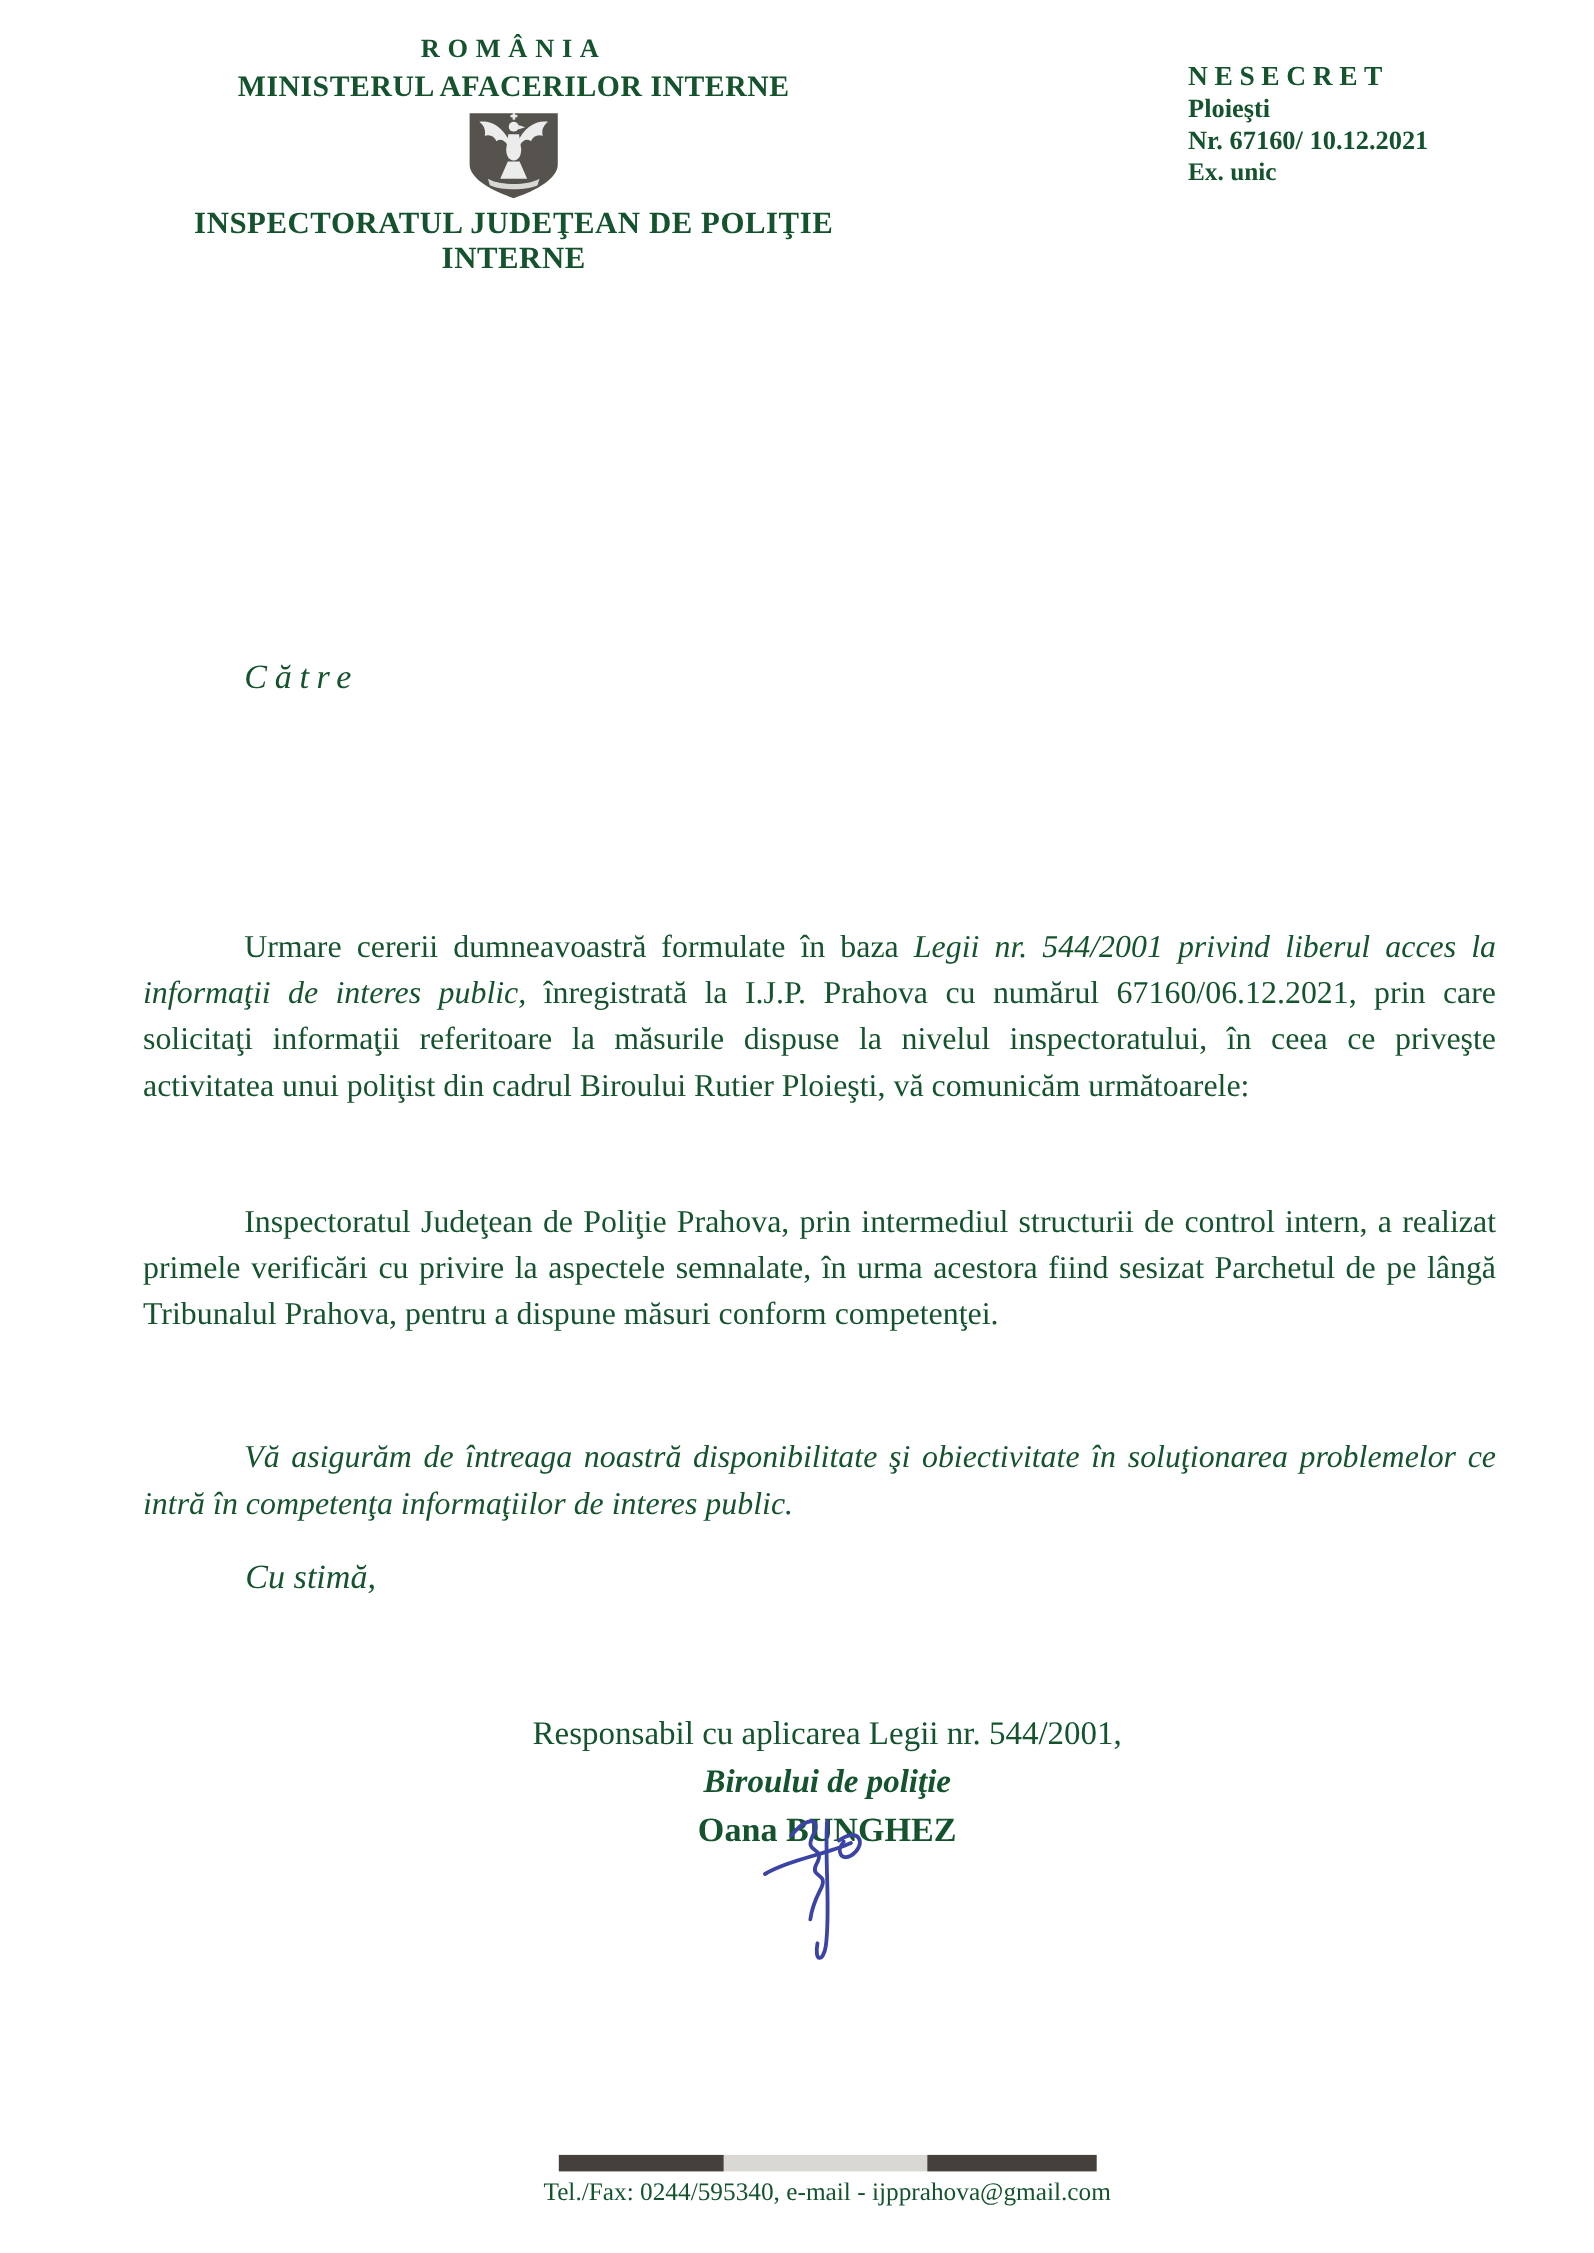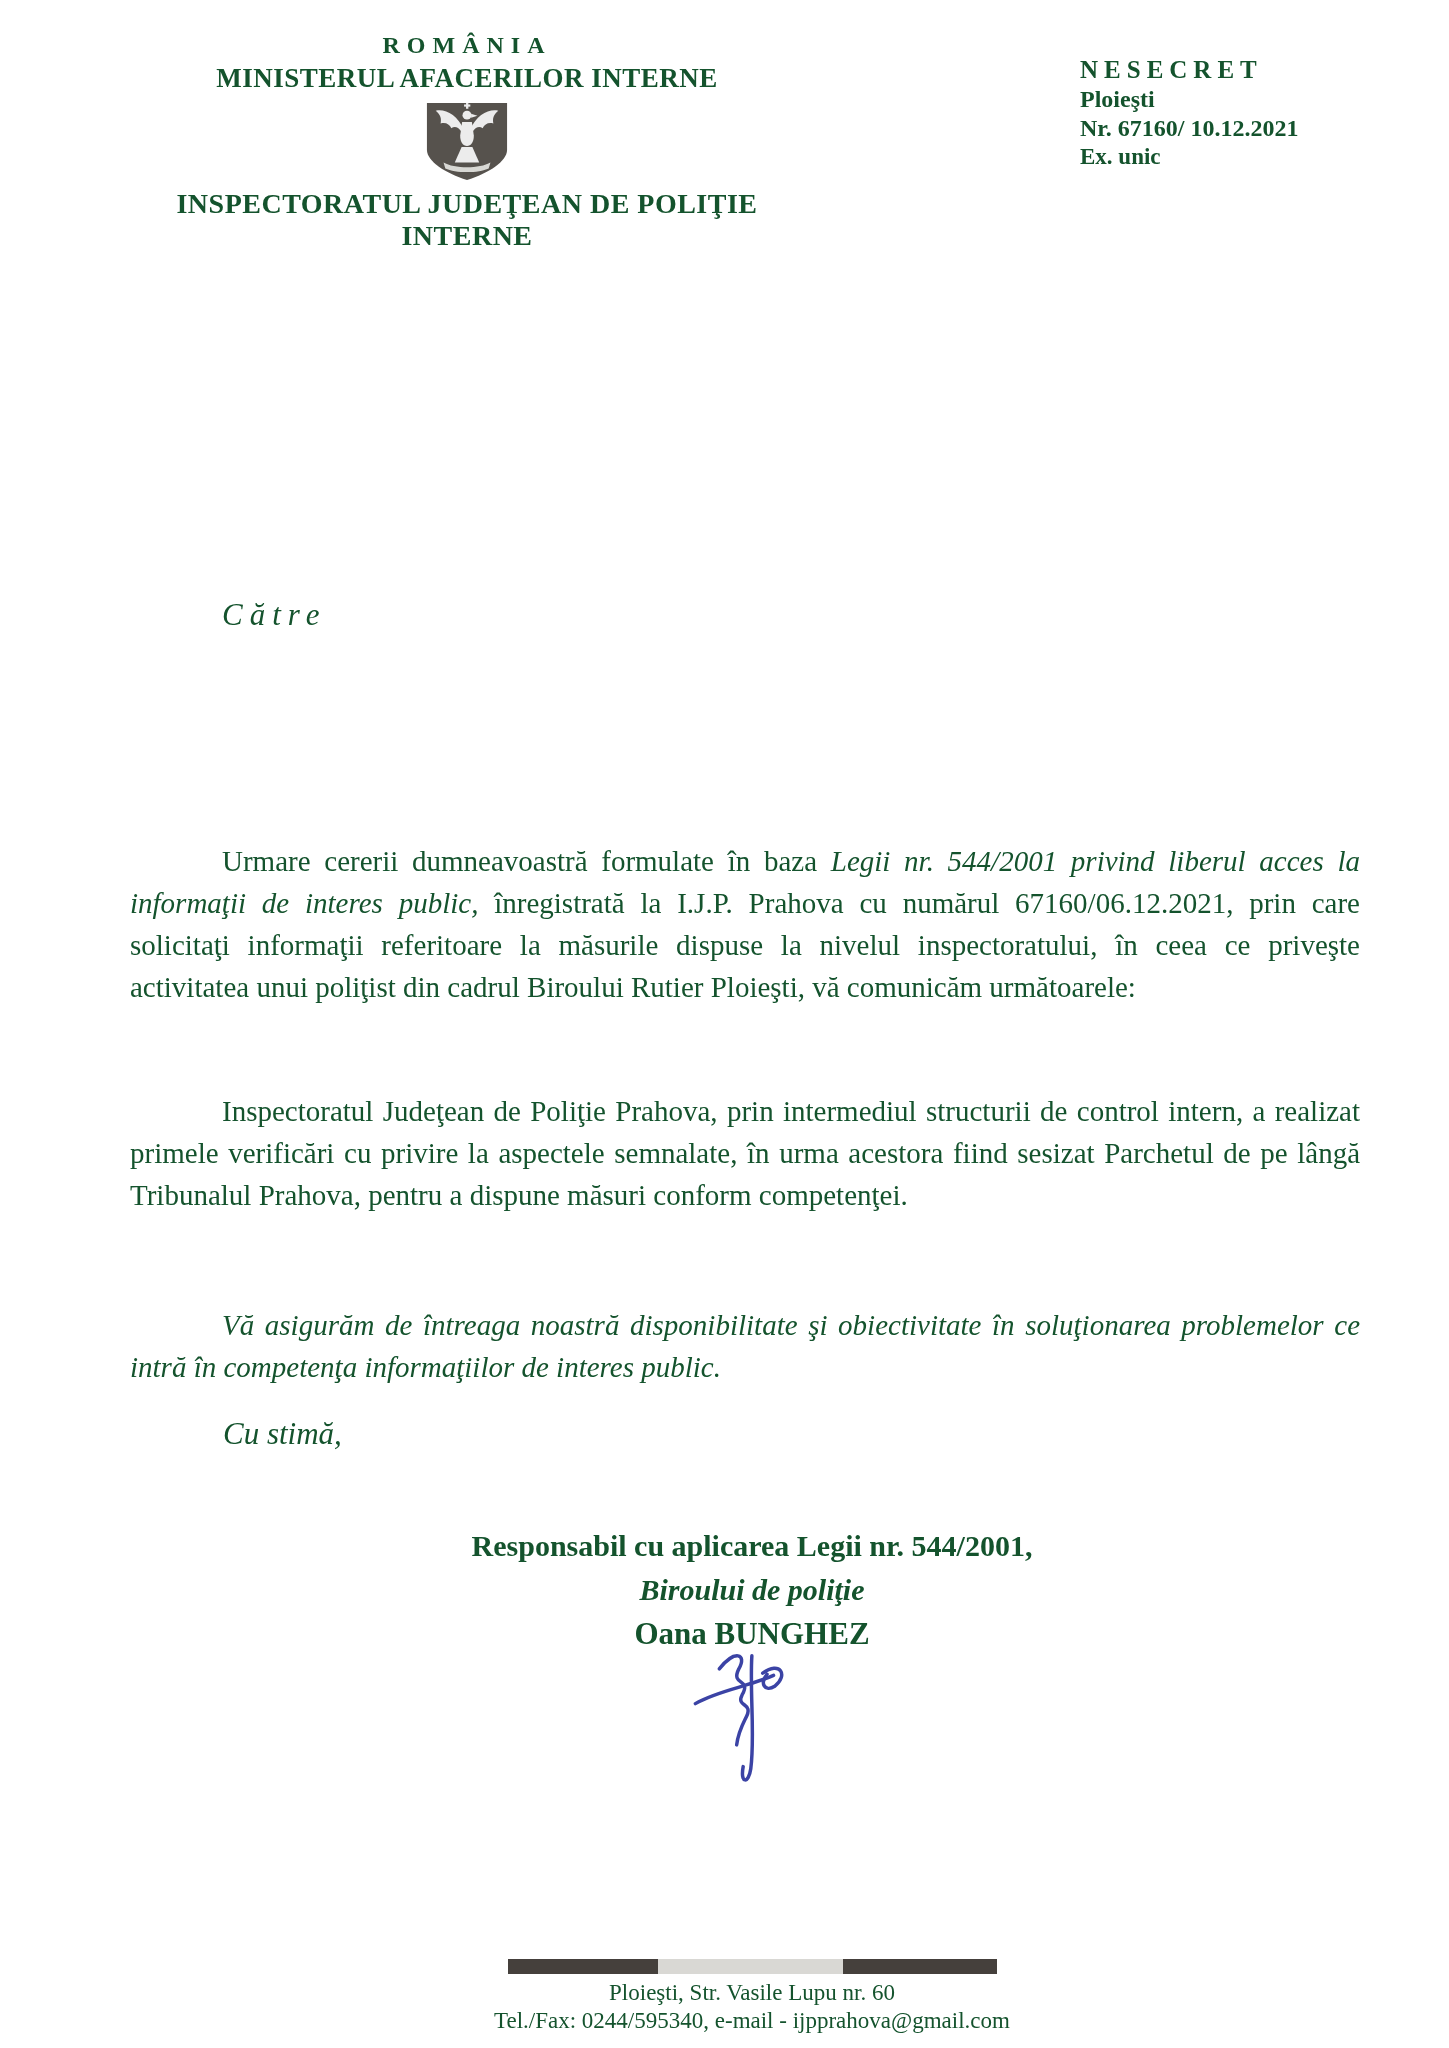--- a/index.html
+++ b/index.html
@@ -35,21 +35,21 @@
     position:absolute;left:130px;width:1230px;margin:0;
     font-size:29px;line-height:42px;text-align:justify;text-indent:92px;
   }
   .p1{top:840px;}
   .p2{top:1090px;}
   .p3{top:1304px;font-style:italic;}
   .it{font-style:italic;}
   .closing{position:absolute;left:223px;top:1416px;font-size:31px;font-style:italic;}
   
   .sig-block{position:absolute;left:400px;top:1524px;width:704px;text-align:center;line-height:44px;}
-  .sig-role{font-size:30px;font-weight:bold;}
+  .sig-role{font-size:30px;font-weight:normal;margin-top:30px;}
   .sig-rank{font-size:30px;font-weight:bold;font-style:italic;}
   .sig-name{font-size:31px;font-weight:bold;}
   .sig-scribble{position:absolute;left:685px;top:1645px;width:112px;height:152px;}
   .sig-scribble svg{display:block;width:100%;height:100%;}
   
   .footer-bar{position:absolute;left:508px;top:1959px;width:489px;height:15px;display:flex;}
   .footer-bar .seg-dark-l{width:150px;background:#45403c;}
   .footer-bar .seg-light{width:185px;background:#d9d8d4;}
   .footer-bar .seg-dark-r{width:154px;background:#45403c;}
   .footer-text{position:absolute;left:402px;top:1979px;width:700px;text-align:center;}
@@ -116,17 +116,16 @@
       </g>
     </svg>
   </div>
 
   <div class="footer-bar">
     <span class="seg-dark-l"></span>
     <span class="seg-light"></span>
     <span class="seg-dark-r"></span>
   </div>
   <div class="footer-text">
-    <div class="f-address">Ploieşti, Str. Vasile Lupu nr. 60</div>
     <div class="f-contact">Tel./Fax: 0244/595340, e-mail - ijpprahova@gmail.com</div>
   </div>
 
 </div>
 
 </body></html>

